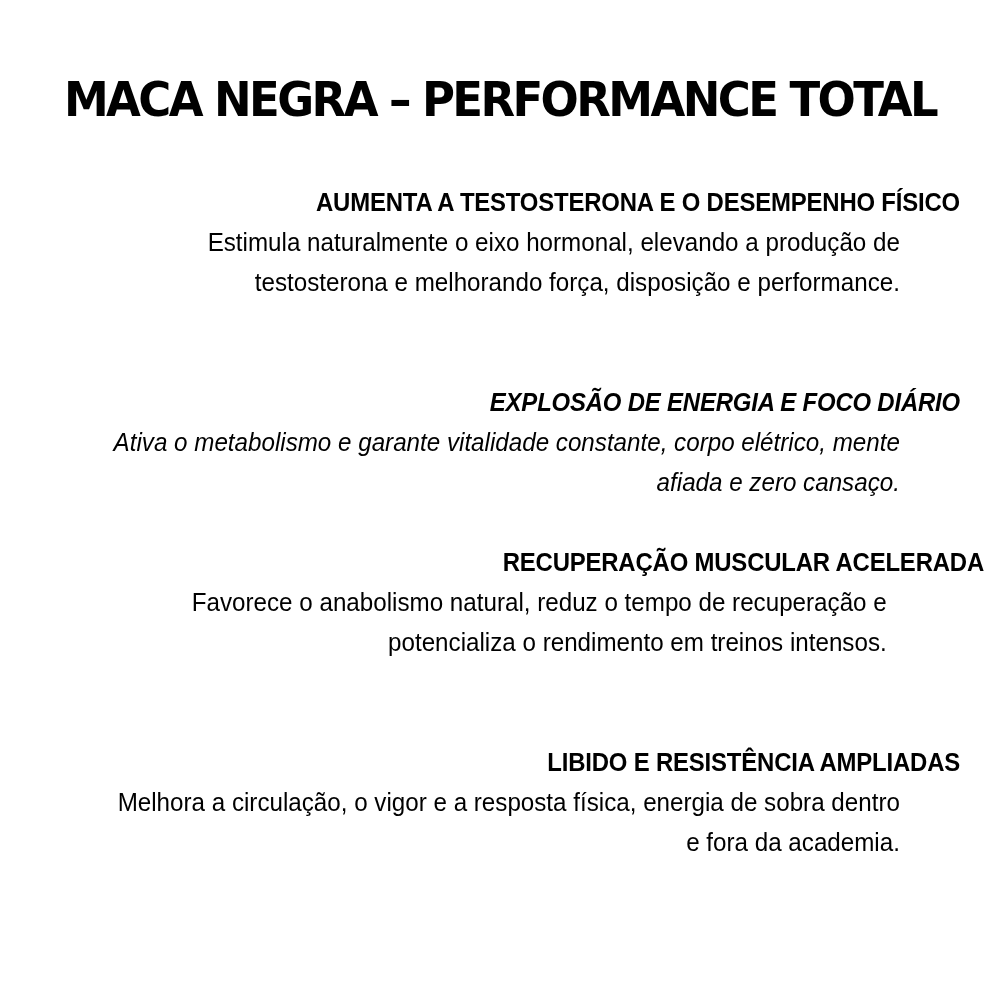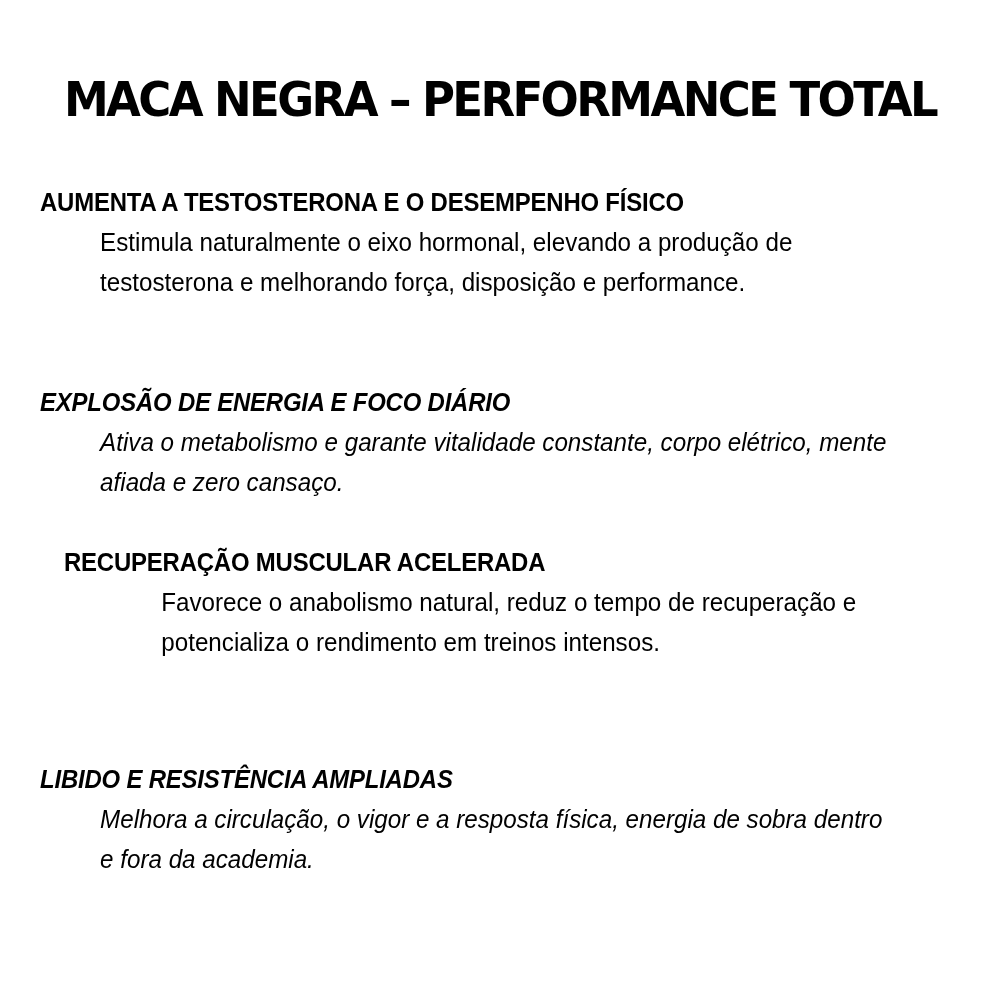--- a/index.html
+++ b/index.html
@@ -11,41 +11,41 @@
   }
   .title {
     position: absolute; left: 0; top: 70px; width: 1000px;
     text-align: center;
     font-family: "DejaVu Sans", sans-serif;
     font-weight: bold; font-size: 45px;
     letter-spacing: -2.6px; line-height: 60px;
     transform: scaleY(1.05);
   }
   .section {
-    position: absolute; left: 0; width: 1000px; text-align: left;
+    position: absolute; left: 0; width: 1000px; text-align: right;
   }
   .section-heading {
     font-family: "Liberation Sans", sans-serif;
     font-weight: bold; font-size: 26px; line-height: 40px;
     letter-spacing: -0.2px;
     transform: scaleX(0.92);
   }
   .section-body {
     font-family: "Liberation Sans", sans-serif;
     font-size: 26px; line-height: 40px;
     margin: 0 auto;
     transform: scaleX(0.93);
   }
   .s1 { top: 182px; }
   .s1 .section-body { width: 860px; }
   .s2 { top: 382px; font-style: italic; }
   .s2 .section-body { width: 860px; }
   .s3 { top: 542px; margin-left: 24px; }
   .s3 .section-body { width: 780px; }
-  .s4 { top: 759px; font-style: italic; }
+  .s4 { top: 742px; }
   .s4 .section-body { width: 860px; }
 </style>
 </head>
 <body>
 
 <div class="title">MACA NEGRA – PERFORMANCE TOTAL</div>
 
 <div class="section s1">
   <div class="section-heading">AUMENTA A TESTOSTERONA E O DESEMPENHO FÍSICO</div>
   <div class="section-body">Estimula naturalmente o eixo hormonal, elevando a produção de testosterona e melhorando força, disposição e performance.</div>

